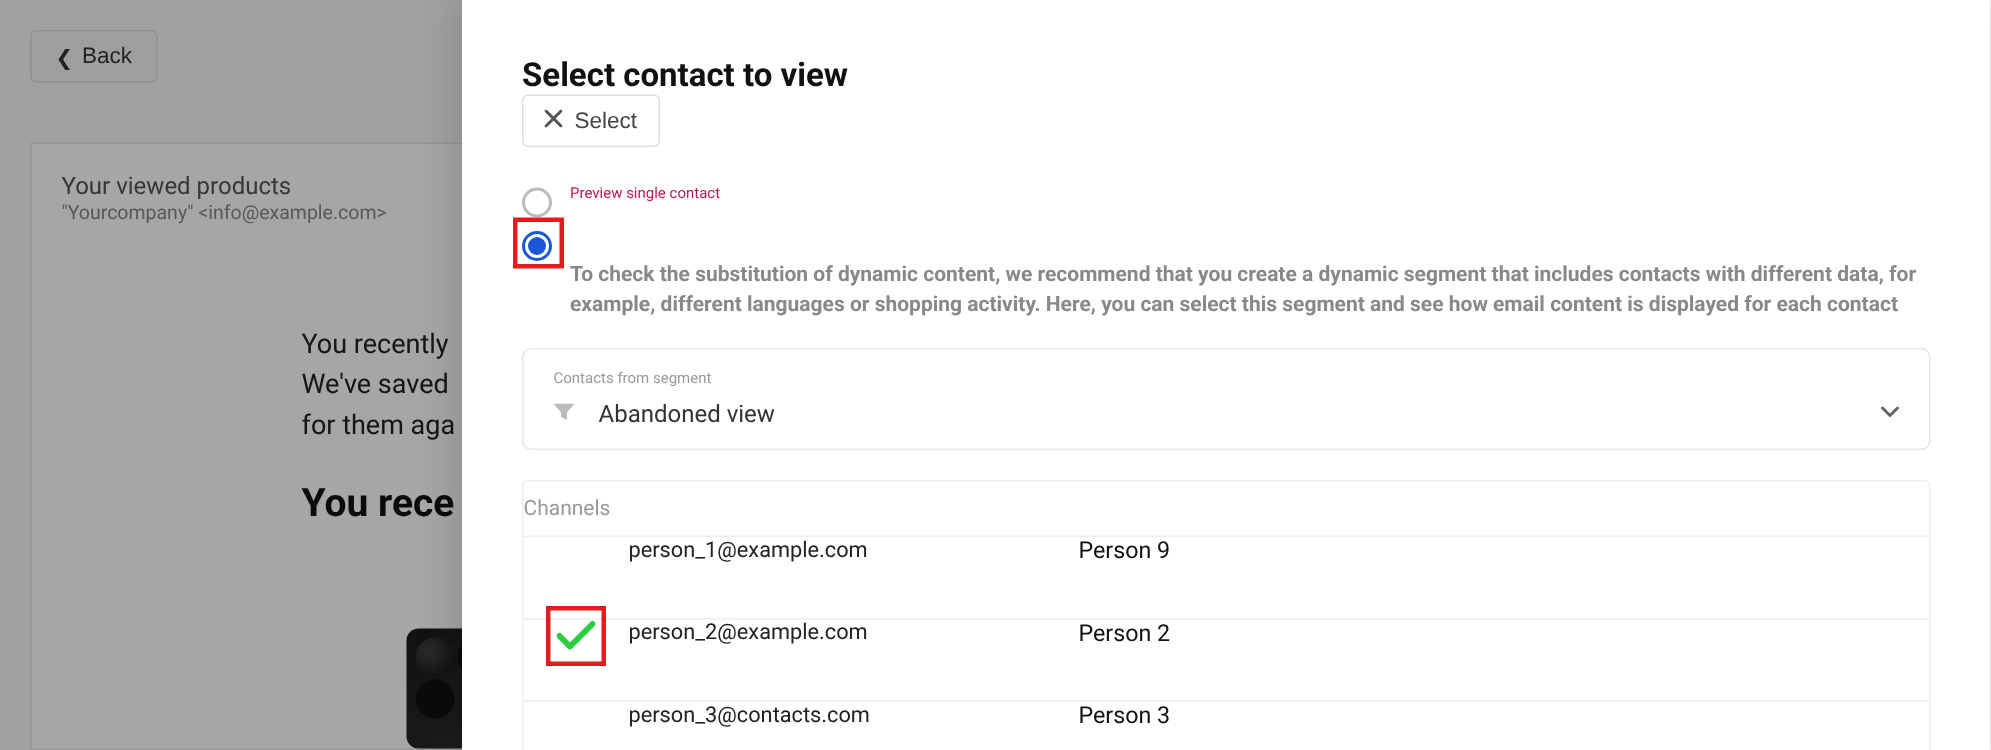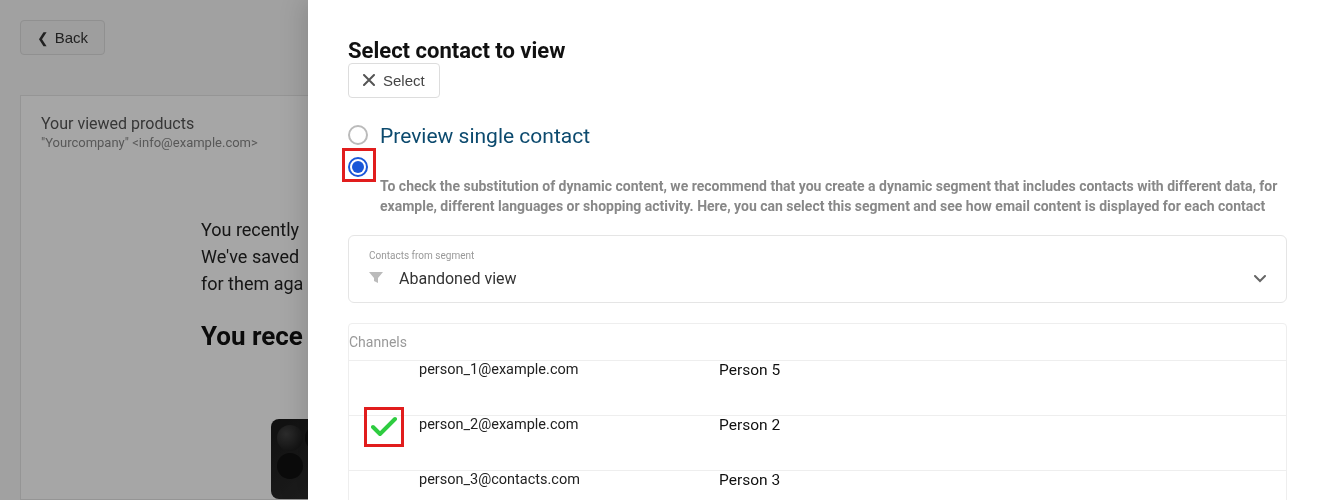--- a/index.html
+++ b/index.html
@@ -25,21 +25,21 @@
   .modal { position: absolute; top: 0; right: 0; bottom: 0; left: 308px; background: #fff; box-shadow: -4px 0 24px rgba(0,0,0,0.15); padding: 38px 40px 20px 40px; overflow: hidden; }
   .modal-header { display: flex; justify-content: space-between; align-items: flex-start; flex-direction: column; }
   .modal-title { font-size: 22px; font-weight: 700; color: #111; }
   .close-btn { border: 1px solid #ddd; background: #fff; border-radius: 4px; padding: 8px 14px; font-size: 15px; color: #444; display: flex; align-items: center; gap: 8px; cursor: pointer; }
 
   .radio-group { margin-top: 22px; }
   .radio-row { display: flex; align-items: flex-start; gap: 12px; padding: 4px 0; }
   .radio-outer { width: 20px; height: 20px; border: 2px solid #bbb; border-radius: 50%; flex: 0 0 20px; display: flex; align-items: center; justify-content: center; margin-top: 1px; }
   .radio-row.selected .radio-outer { border-color: #1a57d8; }
   .radio-row.selected .radio-inner { width: 12px; height: 12px; background: #1a57d8; border-radius: 50%; }
-  .radio-label { font-size: 21px; color: #0c4a6e; }
+  .radio-label { font-size: 10px; color: #be185d; }
   .radio-help { font-size: 14px; color: #888; line-height: 1.45; margin-top: 20px; max-width: 920px; font-weight: bold; }
   .radio-row.highlighted { position: relative; }
   .radio-row.highlighted::before { content: ""; position: absolute; left: -6px; top: -4px; width: 28px; height: 28px; border: 3px solid #e11d1d; pointer-events: none; }
 
   .segment-box { border: 1px solid #e5e5e5; border-radius: 6px; margin-top: 14px; padding: 14px 20px; }
   .segment-caption { font-size: 10px; color: #999; }
   .segment-row { display: flex; align-items: center; gap: 16px; margin-top: 8px; }
   .segment-value { font-size: 16px; color: #333; flex: 1; }
   .funnel-icon { width: 14px; height: 12px; }
   .funnel-icon svg { display: block; }
@@ -131,21 +131,21 @@
 
   <div class="table">
     <div class="thead">
       <div class="col-check"></div>
       <div class="col-channel">Channels</div>
     </div>
 
     <div class="trow">
       <div class="check-wrap"></div>
       <div class="cell-channel">person_1@example.com</div>
-      <div class="cell-name">Person 5</div>
+      <div class="cell-name">Person 9</div>
     </div>
 
     <div class="trow">
       <div class="check-wrap">
         <span class="check-highlight"></span>
         <span class="check-mark">
           <svg width="26" height="22" viewBox="0 0 26 22">
               <path d="M2 11 L9 18 L24 3" stroke="#2ecc40" stroke-width="4" fill="none" stroke-linecap="round" stroke-linejoin="round"></path>
             </svg>
         </span>

